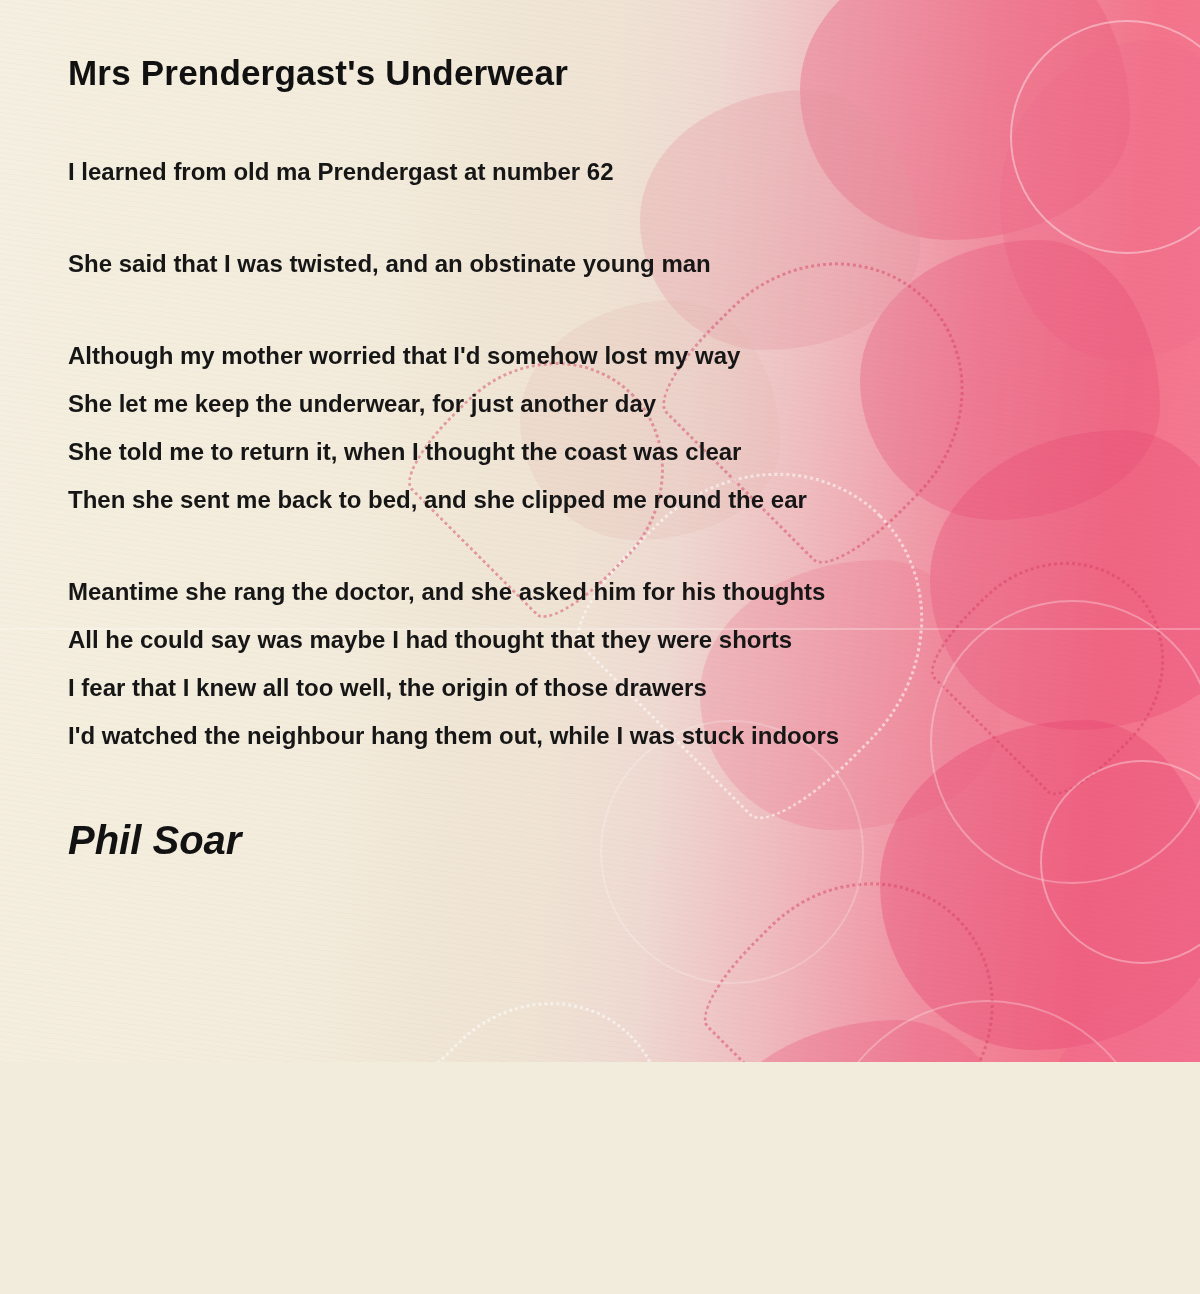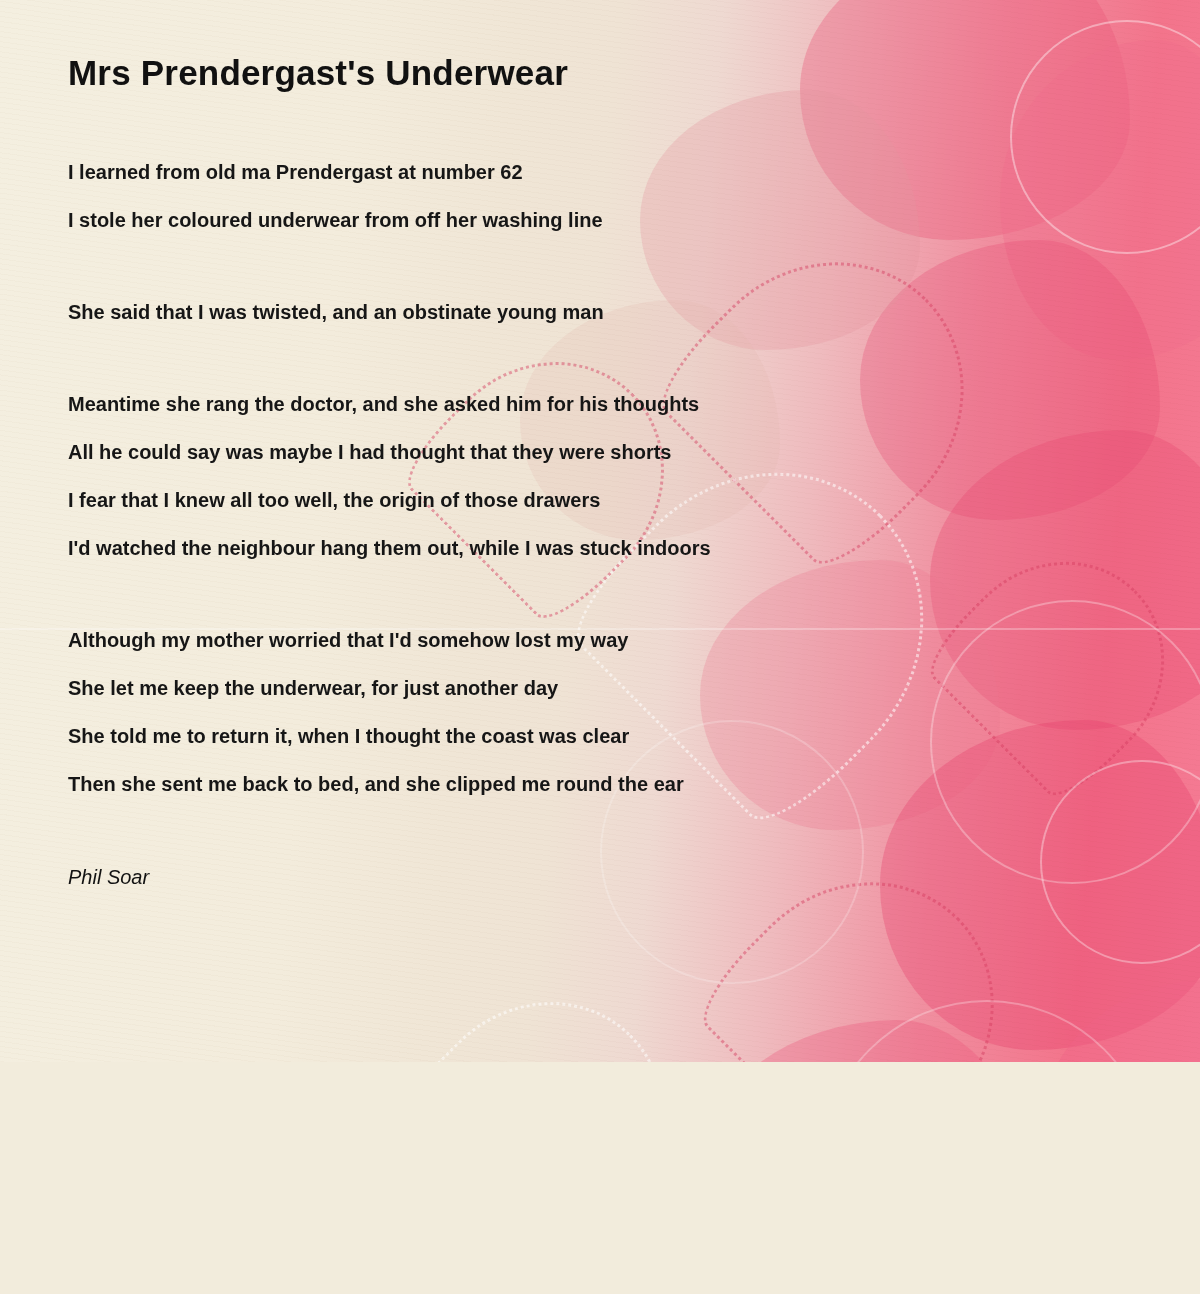--- a/index.html
+++ b/index.html
@@ -85,33 +85,34 @@
     letter-spacing: 0.2px;
     margin: 0 0 54px 0;
     line-height: 1.2;
   }
 
   .stanza {
     margin: 0 0 44px 0;
   }
 
   .poem-line {
-    font-size: 20px;
+    font-size: 24px;
     font-weight: bold;
     color: #161616;
     line-height: 48px;
     white-space: pre;
   }
 
   .author {
     margin-top: 58px;
-    font-size: 20px;
+    font-size: 40px;
     font-style: italic;
     color: #121212;
     font-family: "Liberation Sans", sans-serif;
+    font-weight: bold;
   }
 </style>
 </head>
 <body>
 
 <div id="page">
 
   <div class="bg-layer">
 
     <div class="petals" style="left:800px; top:-60px; width:330px; height:300px; background:rgba(236,85,120,0.35);"></div>
@@ -146,36 +147,35 @@
     <div class="seam" style="top:628px;"></div>
     <div class="seam" style="top:1272px; background:rgba(200,150,150,0.25);"></div>
   </div>
   <div class="texture"></div>
 
   <div class="content">
     <h1 class="poem-title">Mrs Prendergast's Underwear</h1>
 
     <div class="stanza">
       <div class="poem-line">I learned from old ma Prendergast at number 62</div>
-      <div class="poem-line">I stole her coloured underwear from off her washing line</div>
     </div>
 
     <div class="stanza">
       <div class="poem-line">She said that I was twisted, and an obstinate young man</div>
+    </div>
+
+    <div class="stanza">
+      <div class="poem-line">Although my mother worried that I'd somehow lost my way</div>
+      <div class="poem-line">She let me keep the underwear, for just another day</div>
+      <div class="poem-line">She told me to return it, when I thought the coast was clear</div>
+      <div class="poem-line">Then she sent me back to bed, and she clipped me round the ear</div>
     </div>
 
     <div class="stanza">
       <div class="poem-line">Meantime she rang the doctor, and she asked him for his thoughts</div>
       <div class="poem-line">All he could say was maybe I had thought that they were shorts</div>
       <div class="poem-line">I fear that I knew all too well, the origin of those drawers</div>
       <div class="poem-line">I'd watched the neighbour hang them out, while I was stuck indoors</div>
     </div>
 
-    <div class="stanza">
-      <div class="poem-line">Although my mother worried that I'd somehow lost my way</div>
-      <div class="poem-line">She let me keep the underwear, for just another day</div>
-      <div class="poem-line">She told me to return it, when I thought the coast was clear</div>
-      <div class="poem-line">Then she sent me back to bed, and she clipped me round the ear</div>
-    </div>
-
     <div class="author">Phil Soar</div>
   </div>
 </div>
 
 </body></html>

